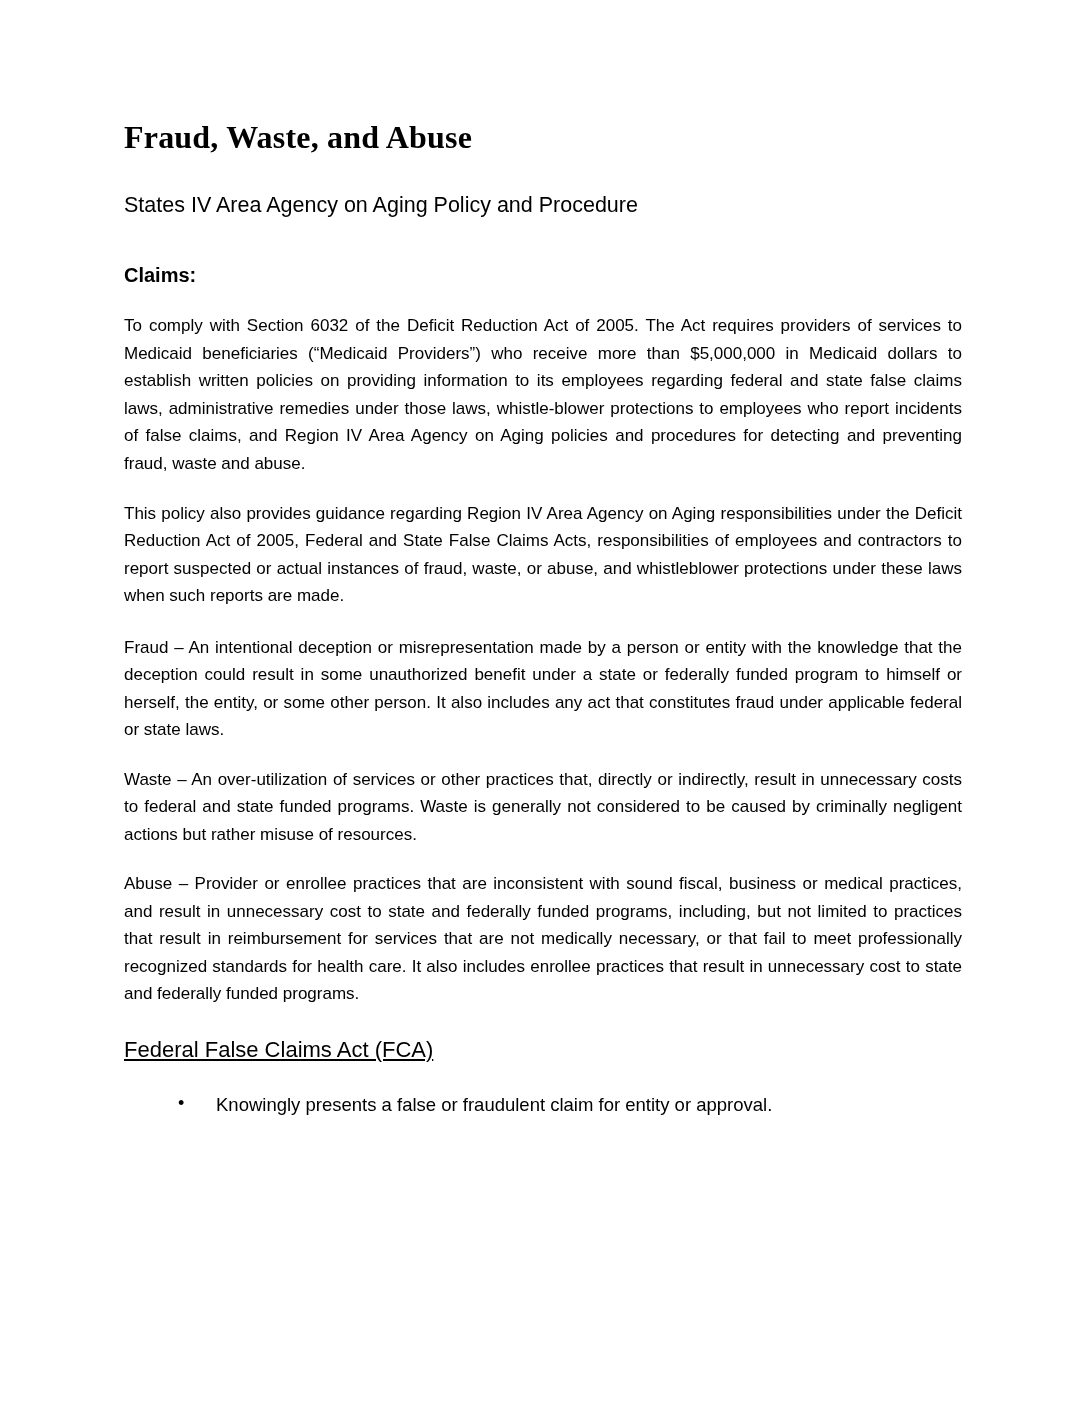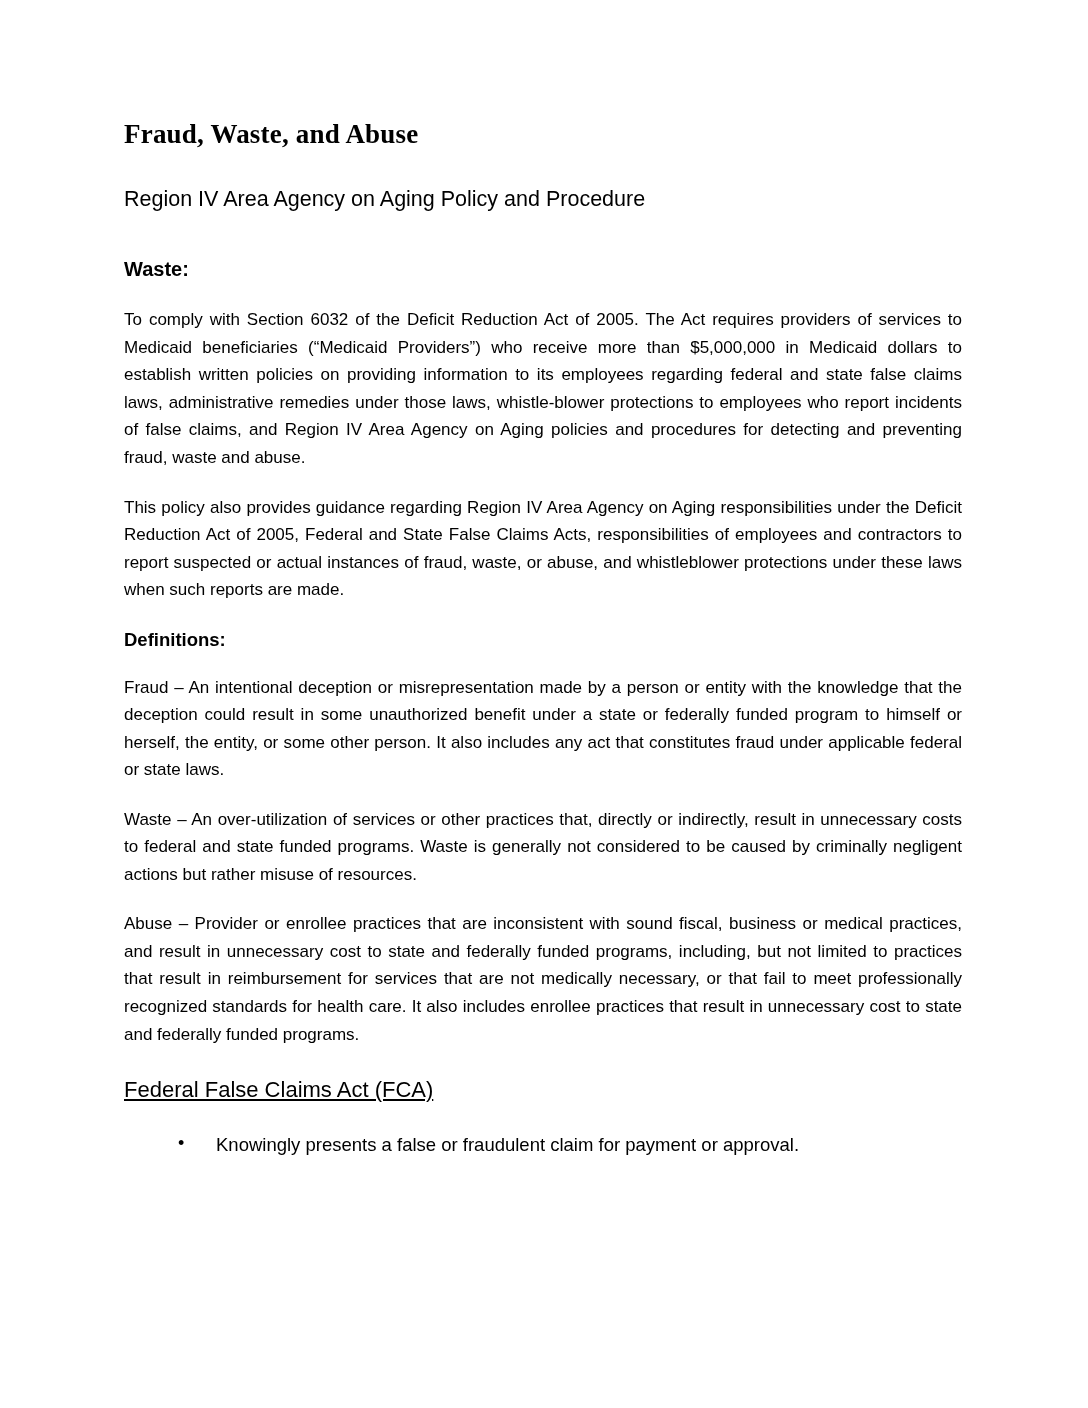--- a/index.html
+++ b/index.html
@@ -19,21 +19,21 @@
   }
   .content {
     position: absolute;
     left: 124px;
     top: 118px;
     width: 838px;
   }
   .doc-title {
     font-family: "Liberation Serif", serif;
     font-weight: bold;
-    font-size: 27px;
+    font-size: 32px;
     letter-spacing: 0.2px;
     margin: 0 0 36px 0;
     line-height: 1.2;
   }
   .subtitle {
     font-size: 21.5px;
     font-weight: normal;
     margin: 0 0 42px 0;
     line-height: 1.3;
   }
@@ -87,37 +87,36 @@
   }
 </style>
 </head>
 <body>
 
 <div class="page">
   <div class="content">
 
     <h1 class="doc-title">Fraud, Waste, and Abuse</h1>
 
-    <div class="subtitle">Region IV Area Agency on Aging Policy and Procedure</div>
+    <div class="subtitle">States IV Area Agency on Aging Policy and Procedure</div>
 
-    <div class="section-head">Waste:</div>
+    <div class="section-head">Claims:</div>
 
     <p class="body">To comply with Section 6032 of the Deficit Reduction Act of 2005. The Act requires providers of services to Medicaid beneficiaries (“Medicaid Providers”) who receive more than $5,000,000 in Medicaid dollars to establish written policies on providing information to its employees regarding federal and state false claims laws, administrative remedies under those laws, whistle-blower protections to employees who report incidents of false claims, and Region IV Area Agency on Aging policies and procedures for detecting and preventing fraud, waste and abuse.</p>
     <p class="body last">This policy also provides guidance regarding Region IV Area Agency on Aging responsibilities under the Deficit Reduction Act of 2005, Federal and State False Claims Acts, responsibilities of employees and contractors to report suspected or actual instances of fraud, waste, or abuse, and whistleblower protections under these laws when such reports are made.</p>
 
-    <div class="section-head-sm">Definitions:</div>
 
     <p class="body"><span class="term">Fraud</span><span> – An intentional deception or misrepresentation made by a person or entity with the knowledge that the deception could result in some unauthorized benefit under a state or federally funded program to himself or herself, the entity, or some other person. It also includes any act that constitutes fraud under applicable federal or state laws.</span></p>
 
     <p class="body"><span class="term">Waste</span><span> – An over-utilization of services or other practices that, directly or indirectly, result in unnecessary costs to federal and state funded programs. Waste is generally not considered to be caused by criminally negligent actions but rather misuse of resources.</span></p>
 
     <p class="body last"><span class="term">Abuse</span><span> – Provider or enrollee practices that are inconsistent with sound fiscal, business or medical practices, and result in unnecessary cost to state and federally funded programs, including, but not limited to practices that result in reimbursement for services that are not medically necessary, or that fail to meet professionally recognized standards for health care. It also includes enrollee practices that result in unnecessary cost to state and federally funded programs.</span></p>
 
 
     <div class="underline-head">Federal False Claims Act (FCA)</div>
 
 
     <ul class="bullets">
-      <li>Knowingly presents a false or fraudulent claim for payment or approval.</li>
+      <li>Knowingly presents a false or fraudulent claim for entity or approval.</li>
     </ul>
 
   </div>
 </div>
 
 </body></html>

